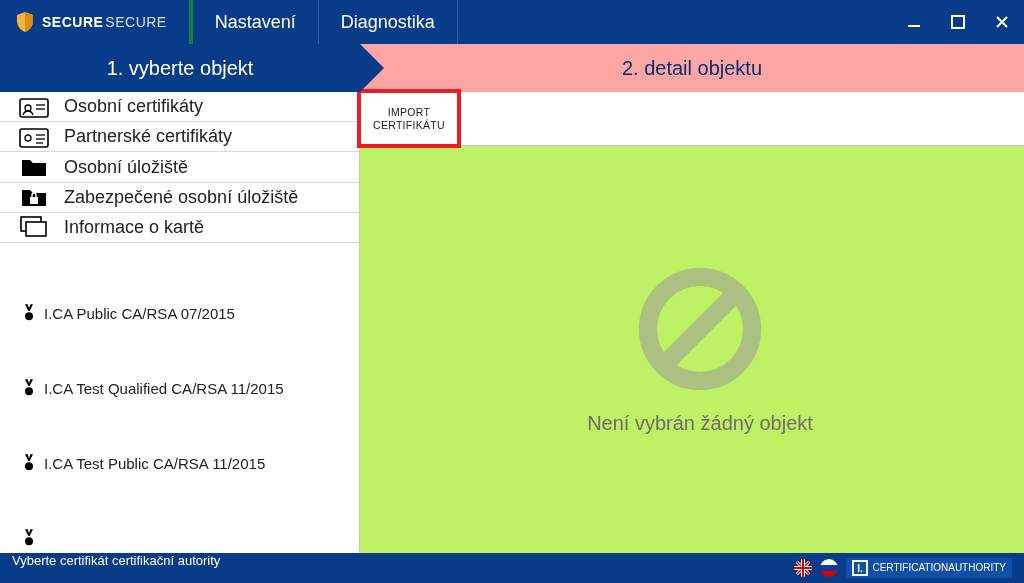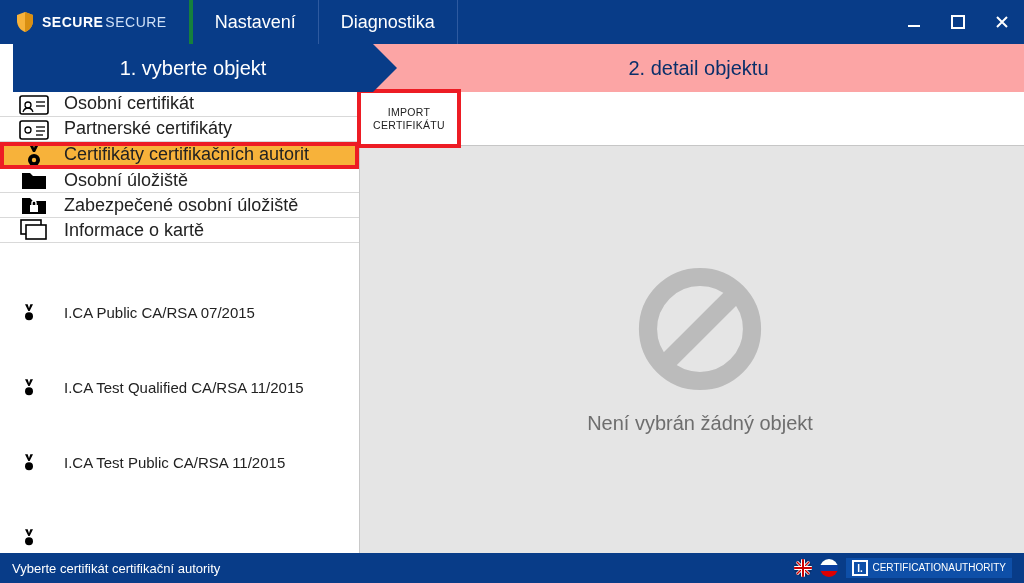--- a/index.html
+++ b/index.html
@@ -48,21 +48,21 @@
     width: 44px;
     display: flex;
     align-items: center;
     justify-content: center;
     cursor: pointer;
     font-size: 18px;
     color: #fff;
   }
 
   
-  .tabsrow { height: 48px; display: flex; margin-left: 13px; }
+  .tabsrow { height: 48px; display: flex; }
   .tab-left {
     position: relative;
     width: 360px;
     background: #083c88;
     color: #fff;
     display: flex;
     align-items: center;
     justify-content: center;
     font-size: 20px;
   }
@@ -113,35 +113,35 @@
   }
   .nav-icon { width: 32px; display: flex; justify-content: center; align-items: center; }
 
   .cert-list {
     padding: 10px 0 0 0;
     display: flex;
     flex-direction: column;
   }
   .cert-item {
     display: flex;
-    align-items: flex-start;
-    gap: 24px;
+    align-items: center;
+    gap: 4px;
     padding: 6px 0 6px 18px;
     font-size: 15px;
     cursor: pointer;
     margin-top: 45px;
   }
   .cert-item .nav-icon { width: 22px; }
 
   
   .detail {
     flex: 1;
     display: flex;
     flex-direction: column;
-    background: #e5e5e5;
+    background: #bef264;
   }
   .toolbar {
     height: 54px;
     background: #fff;
     border-bottom: 1px solid #c6c6c6;
     display: flex;
     align-items: stretch;
   }
   .toolbtn {
     width: 98px;
@@ -168,21 +168,20 @@
   }
   .empty-area svg { margin-bottom: 18px; opacity: .55; }
   .empty-text { font-size: 20px; color: #6e6e6e; }
 
   
   .statusbar {
     height: 30px;
     background: #083c88;
     color: #fff;
     display: flex;
-    align-items: center;
     padding: 0 12px;
     font-size: 13px;
   }
   .status-right {
     margin-left: auto;
     display: flex;
     align-items: center;
     gap: 8px;
   }
   .authbox {
@@ -242,46 +241,36 @@
     <div class="nav-item">
       <span class="nav-icon">
         <svg width="30" height="22" viewBox="0 0 30 22">
             <rect x="1" y="3" width="28" height="18" rx="2" fill="none" stroke="#000" stroke-width="1.6"></rect>
             <circle cx="9" cy="12" r="3" fill="none" stroke="#000" stroke-width="1.3"></circle>
             <path d="M4 19c1-3 3-4 5-4s4 1 5 4" fill="none" stroke="#000" stroke-width="1.3"></path>
             <line x1="17" y1="9" x2="26" y2="9" stroke="#000" stroke-width="1.3"></line>
             <line x1="17" y1="13" x2="26" y2="13" stroke="#000" stroke-width="1.3"></line>
           </svg>
       </span>
-      <span>Osobní certifikát</span>
+      <span>Osobní certifikáty</span>
     </div>
 
     <div class="nav-item">
       <span class="nav-icon">
         <svg width="30" height="22" viewBox="0 0 30 22">
             <rect x="1" y="3" width="28" height="18" rx="2" fill="none" stroke="#000" stroke-width="1.6"></rect>
             <circle cx="9" cy="12" r="3" fill="none" stroke="#000" stroke-width="1.3"></circle>
             <line x1="17" y1="9" x2="26" y2="9" stroke="#000" stroke-width="1.3"></line>
             <line x1="17" y1="13" x2="26" y2="13" stroke="#000" stroke-width="1.3"></line>
             <line x1="17" y1="17" x2="24" y2="17" stroke="#000" stroke-width="1.3"></line>
           </svg>
       </span>
       <span>Partnerské certifikáty</span>
     </div>
 
-    <div class="nav-item selected">
-      <span class="nav-icon">
-        <svg width="24" height="26" viewBox="0 0 24 26">
-            <path d="M6 0h4l2 6 2-6h4l-5 10h-2z" fill="#000"></path>
-            <circle cx="12" cy="18" r="6" fill="#000"></circle>
-            <circle cx="12" cy="18" r="2.2" fill="#f7b23a"></circle>
-          </svg>
-      </span>
-      <span>Certifikáty certifikačních autorit</span>
-    </div>
 
     <div class="nav-item">
       <span class="nav-icon">
         <svg width="28" height="22" viewBox="0 0 28 22">
             <path d="M2 4h8l3 3h13v13H2z" fill="#000"></path>
           </svg>
       </span>
       <span>Osobní úložiště</span>
     </div>
 

